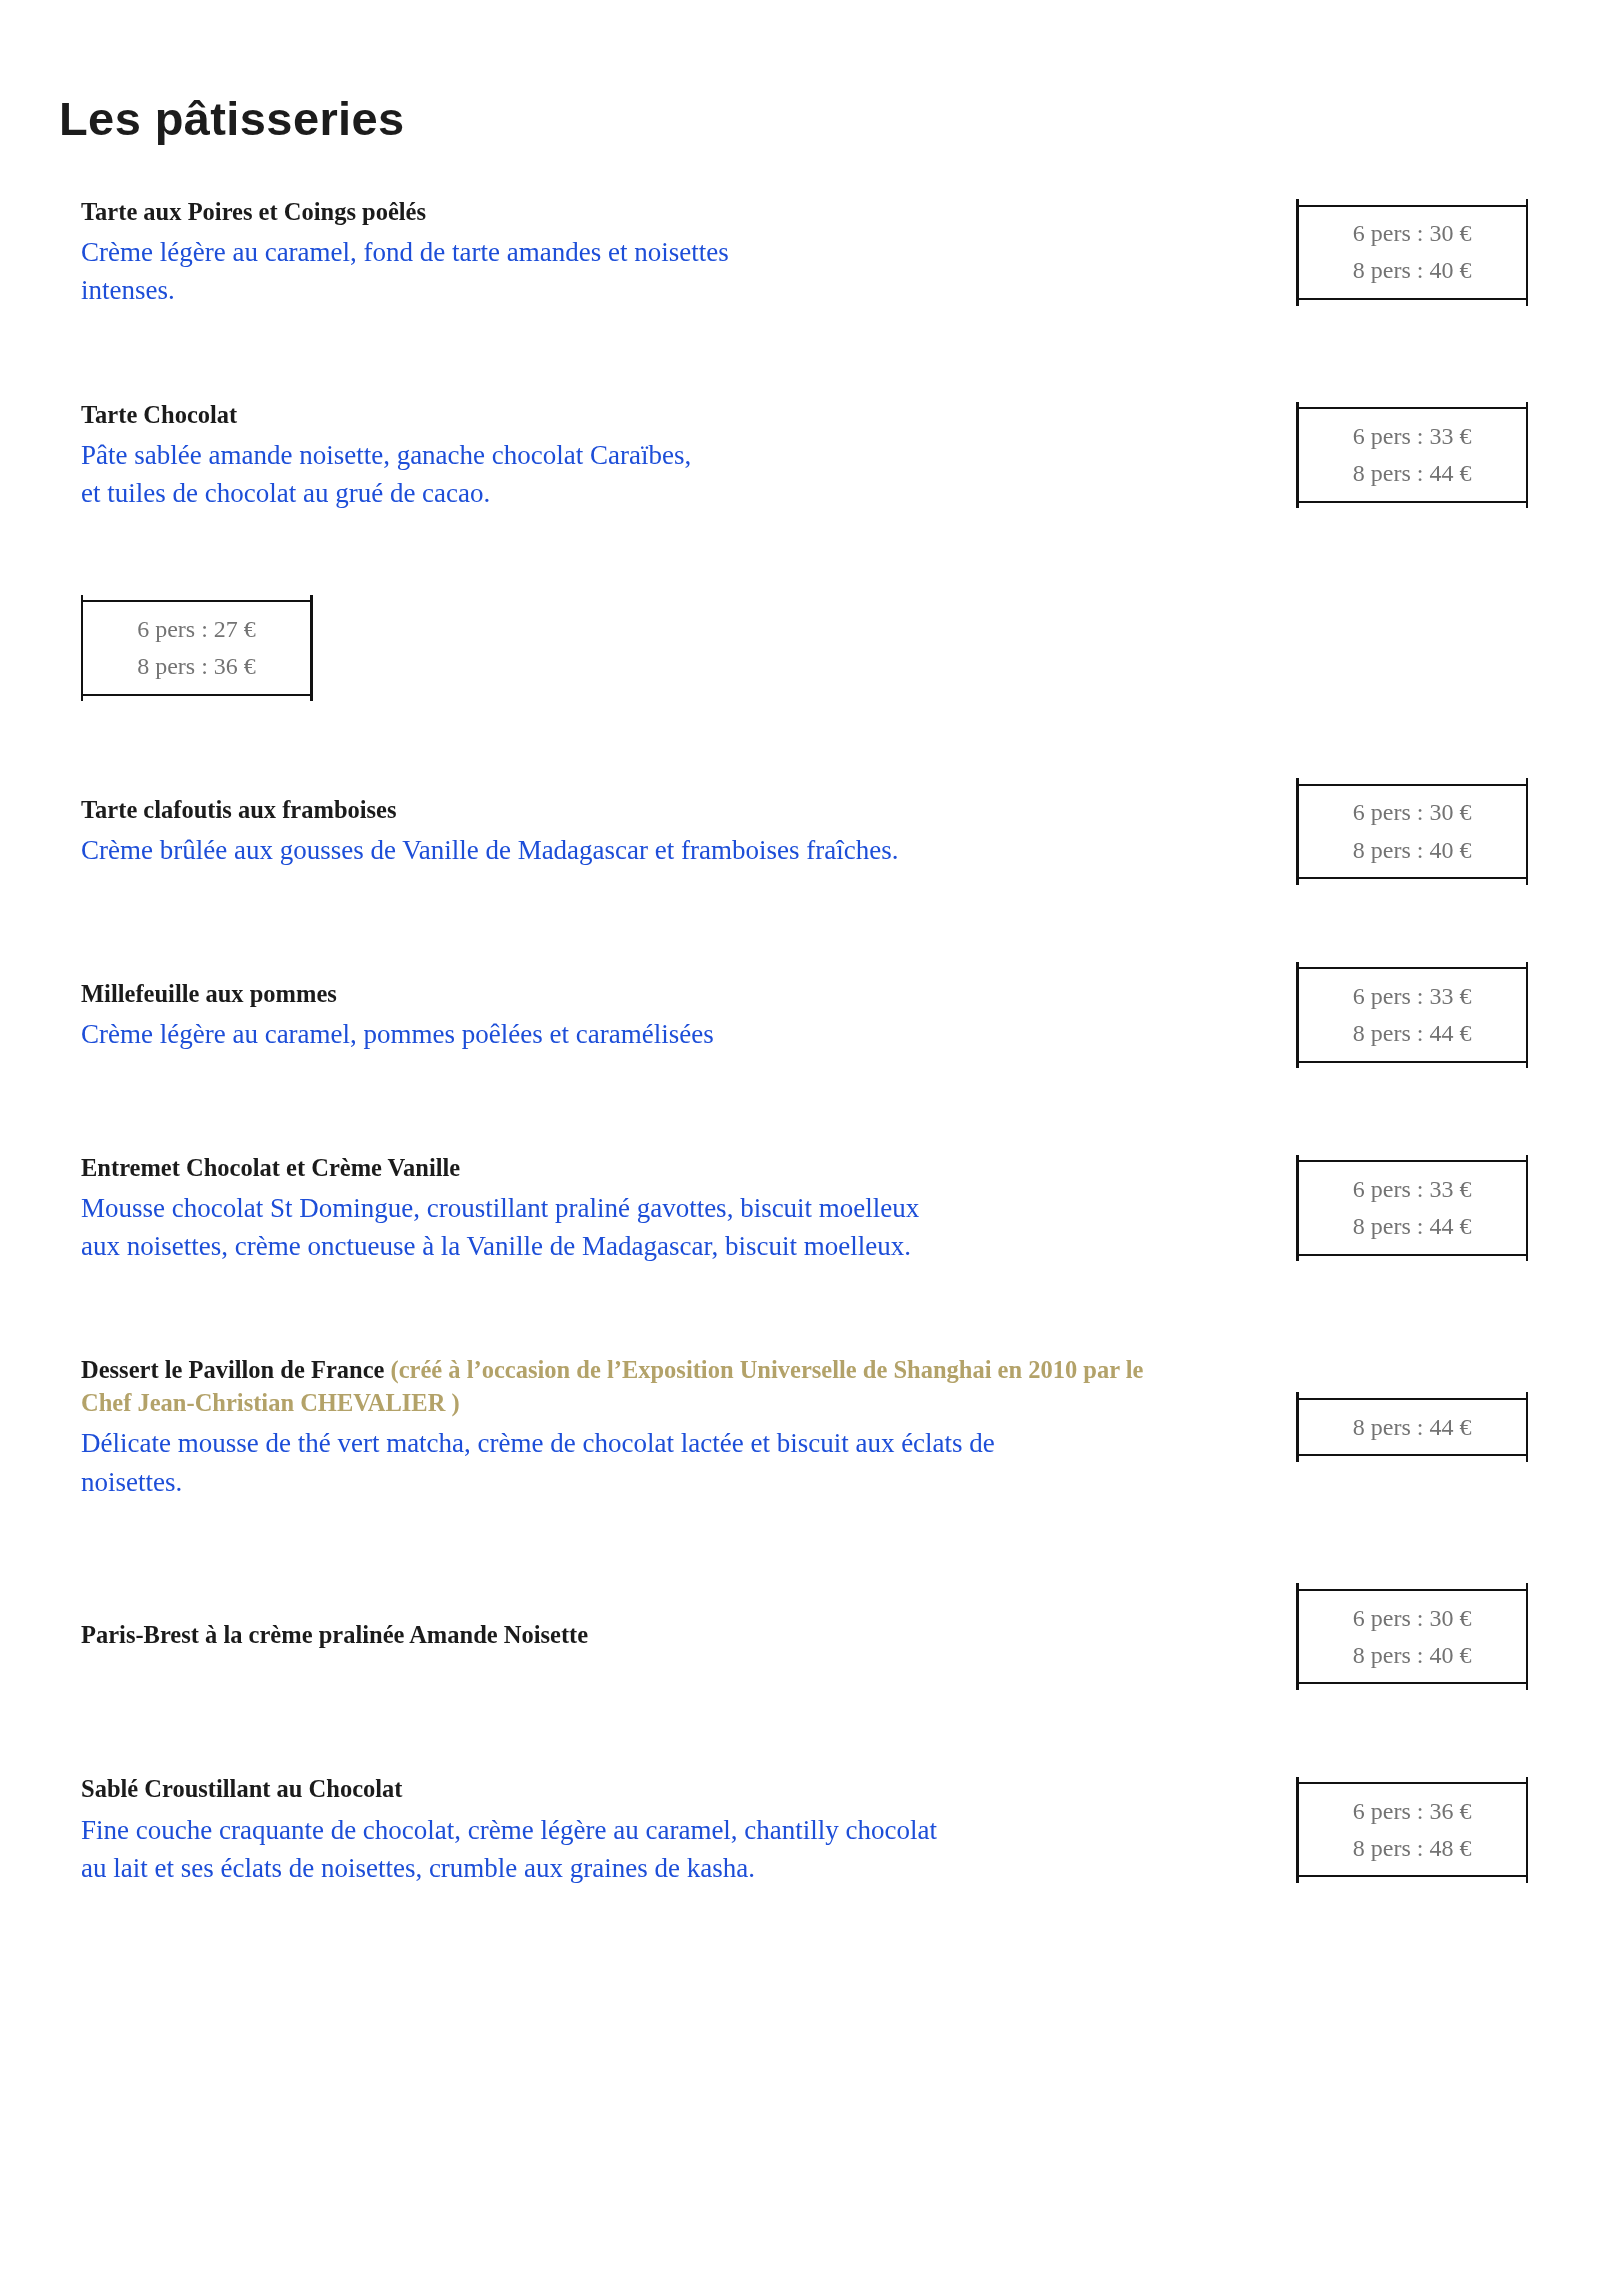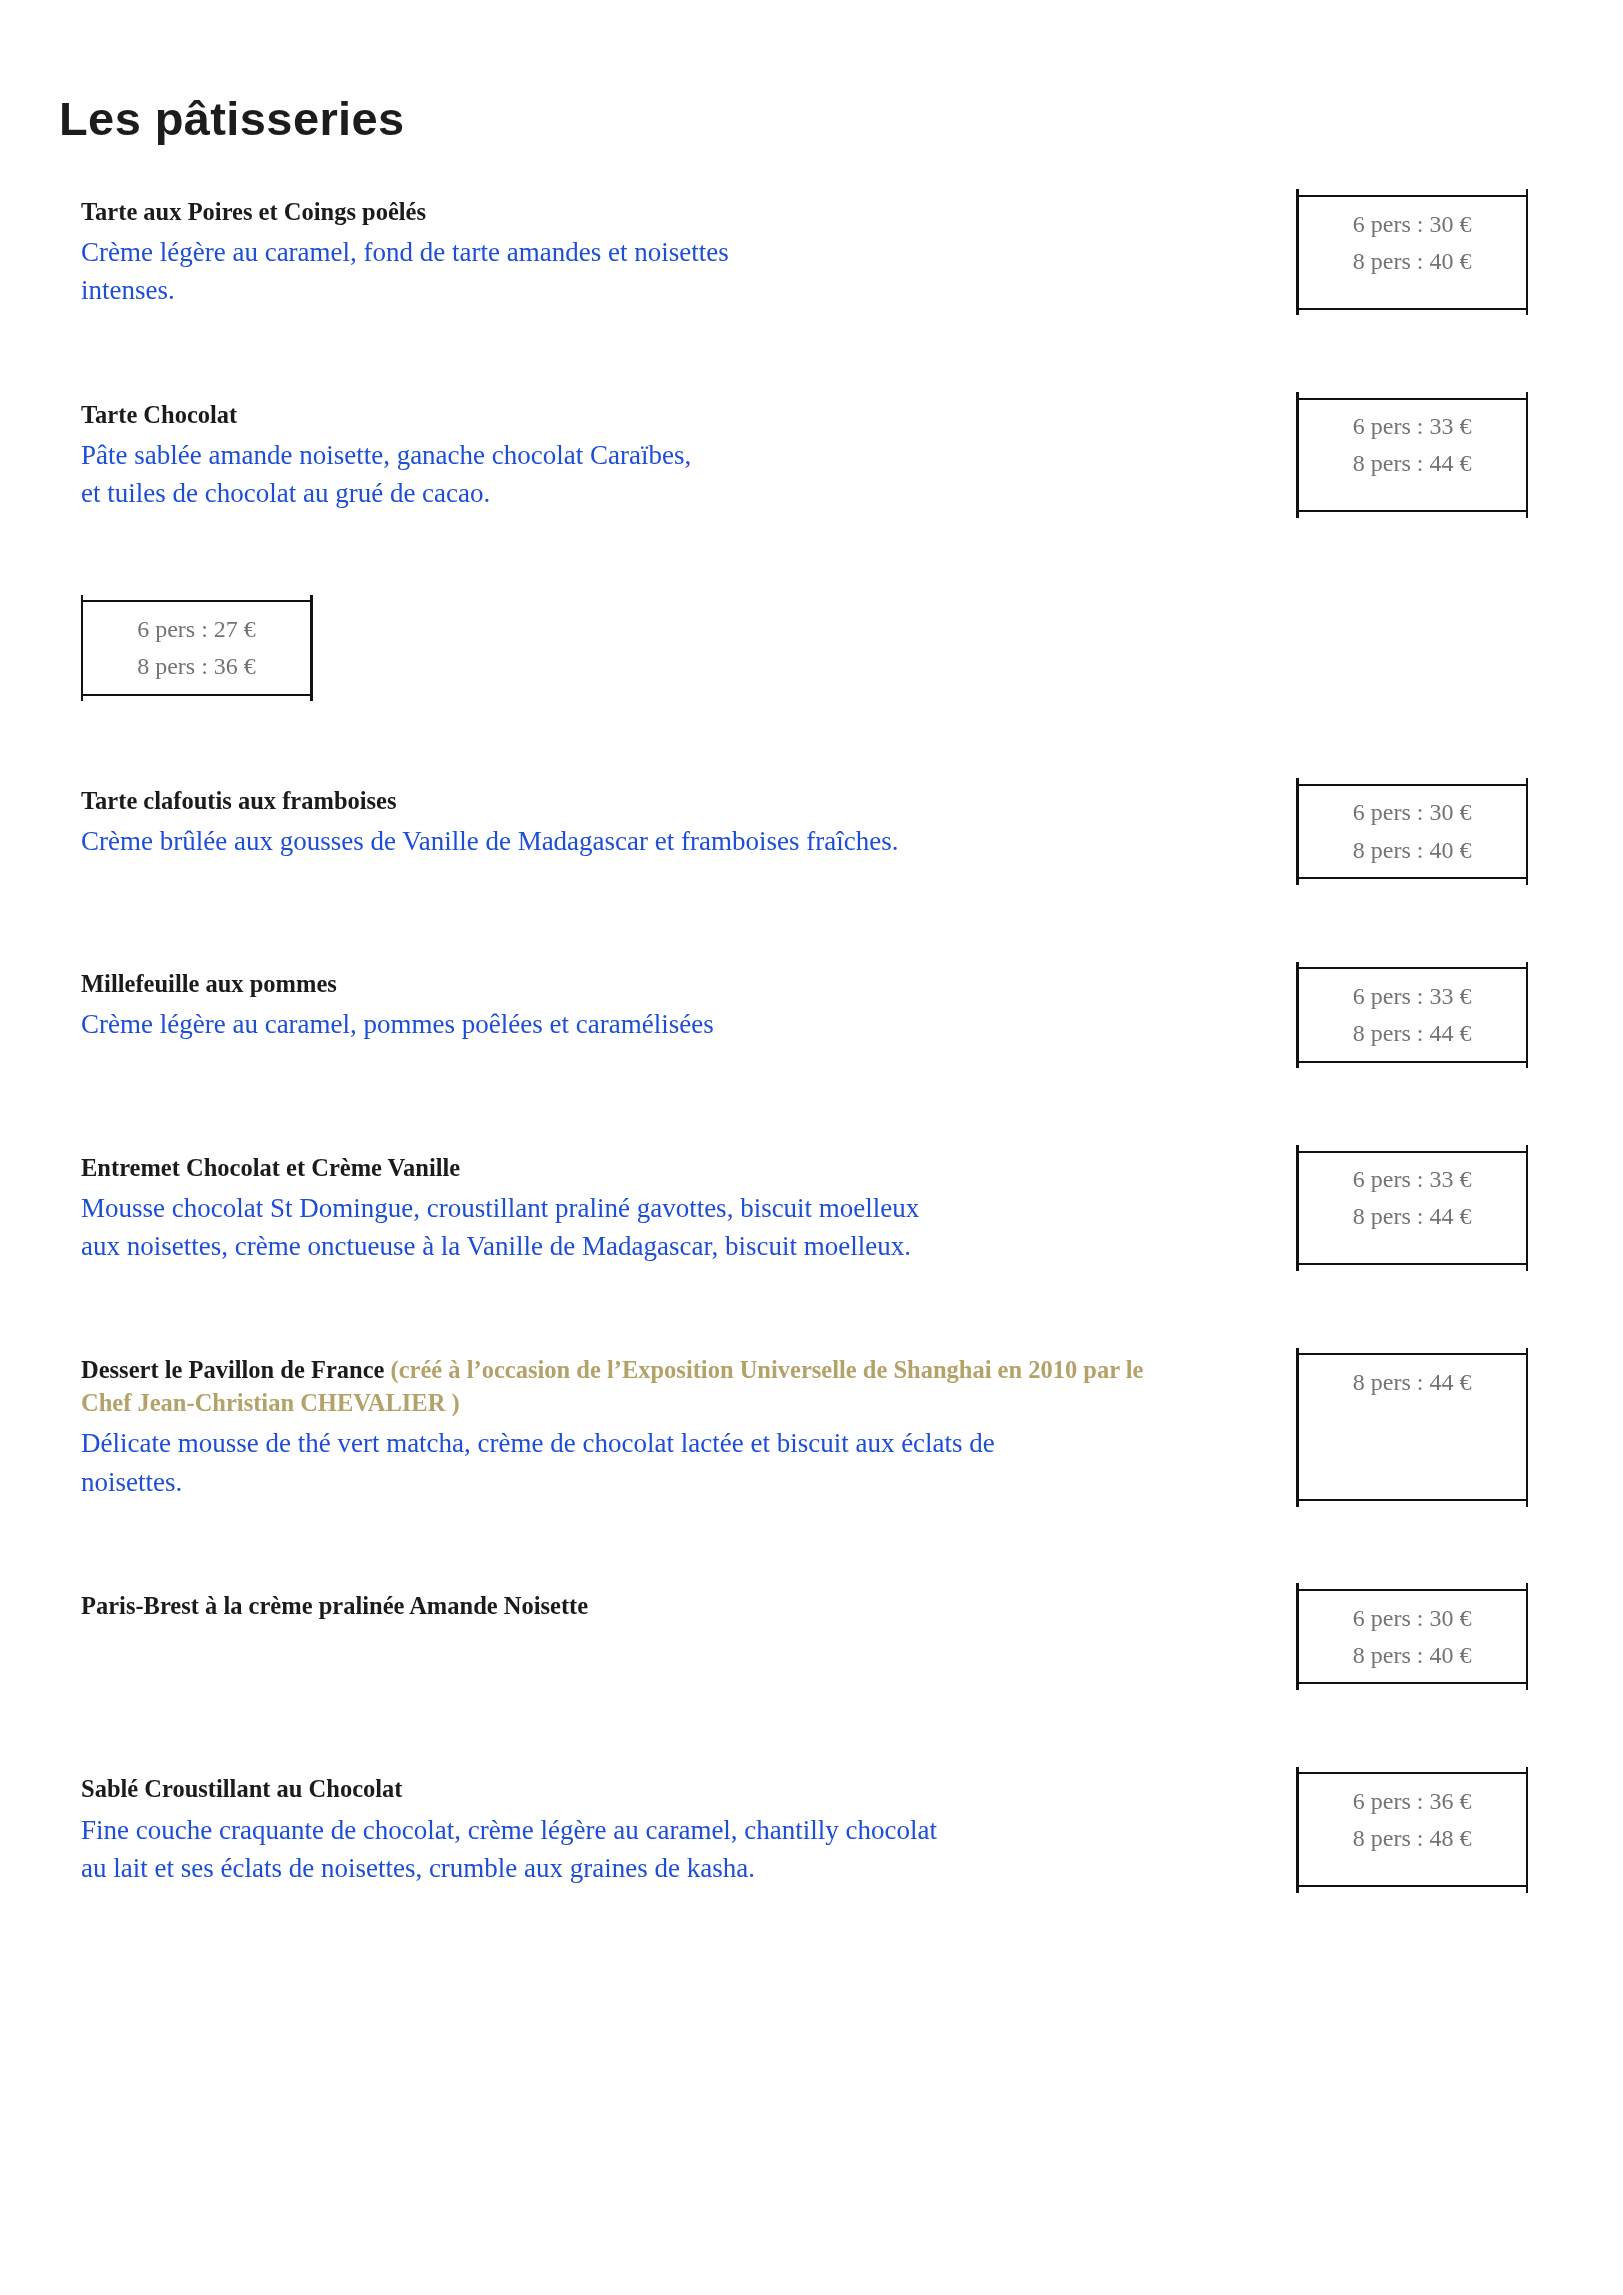--- a/index.html
+++ b/index.html
@@ -23,20 +23,21 @@
   }
   .items {
     display: flex;
     flex-direction: column;
     gap: 88px;
     margin-left: 22px;
   }
   .item {
     display: flex;
     justify-content: space-between;
+    align-items: center;
   }
   .item-text { max-width: 1116px; }
   .item-name {
     font-weight: 700;
     font-size: 24.5px;
     line-height: 1.35;
     color: #1b1b1b;
     margin-bottom: 5px;
   }
   .name-accent { color: #b3a269; font-weight: 700; }

